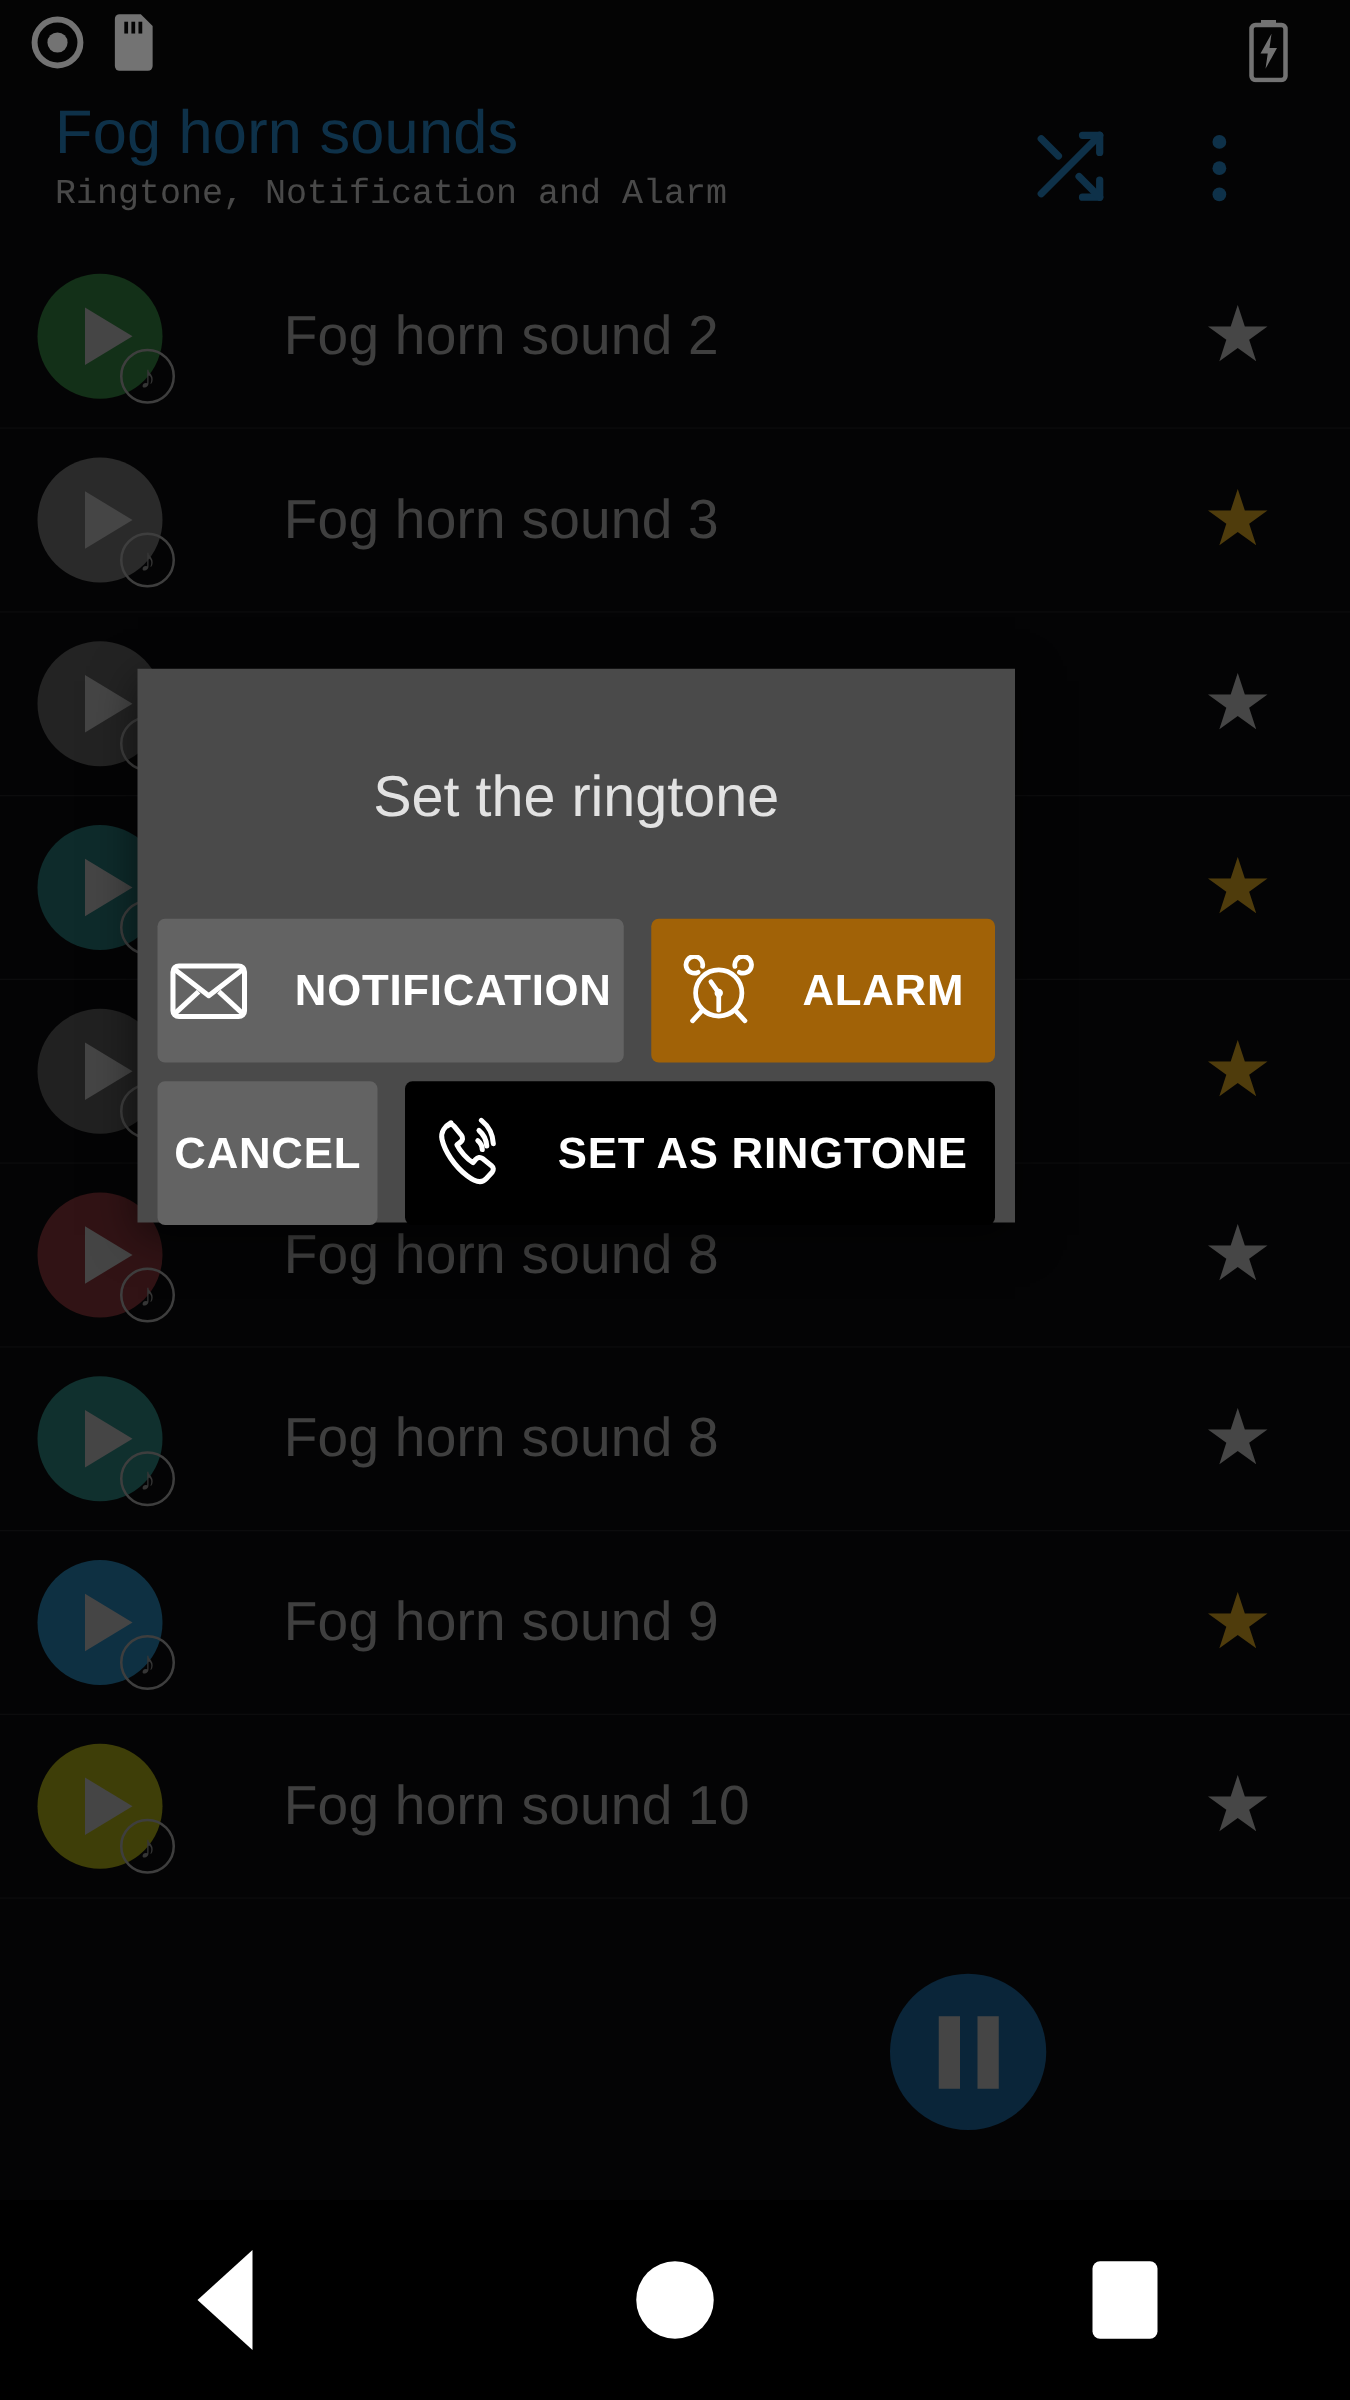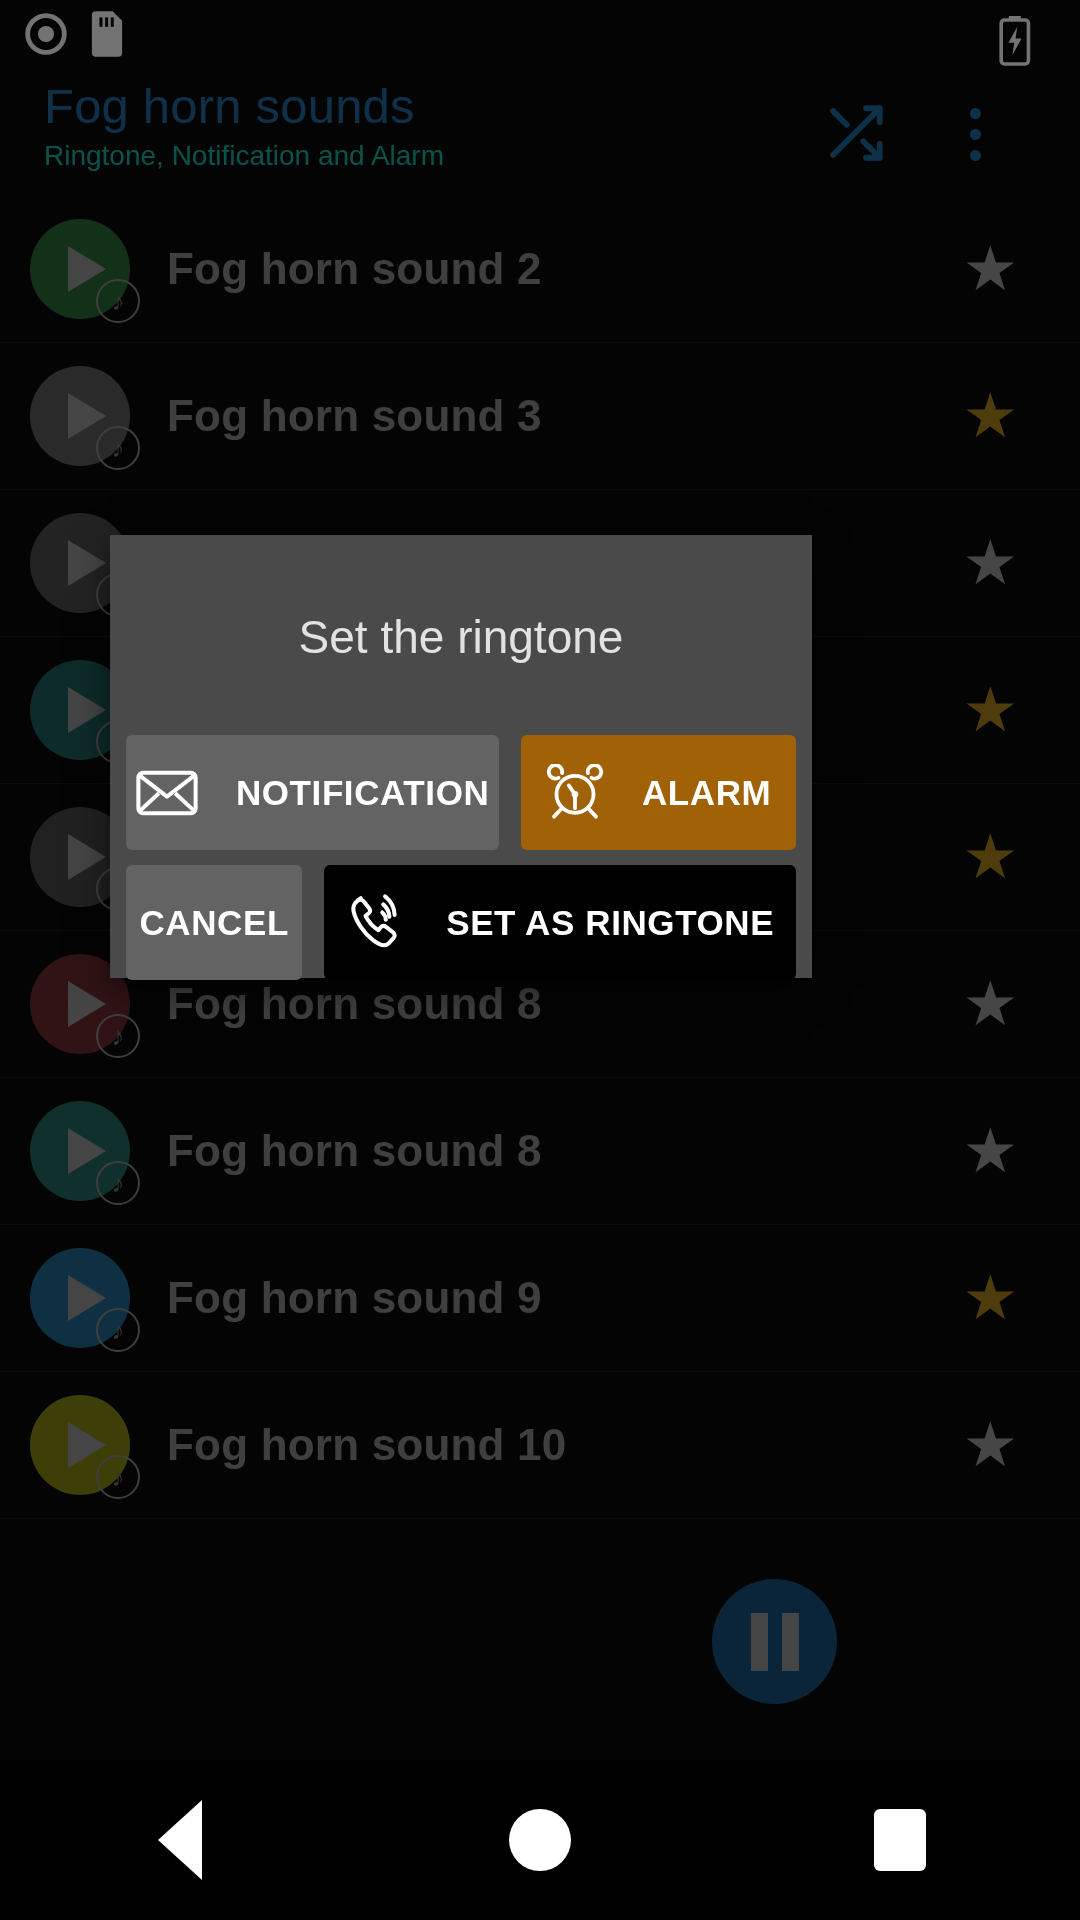--- a/index.html
+++ b/index.html
@@ -38,21 +38,21 @@
     background:#0b0b0c;
     padding:0 44px;
   }
   #app-title {
     position:absolute; left:44px; top:6px;
     font-size:49px; color:#1f6ea3; font-weight:400;
     letter-spacing:0.2px;
   }
   #app-subtitle {
     position:absolute; left:44px; top:68px;
-    font-size:28px; color:#14b8a6; font-weight:400;
+    font-size:28px; color:#a3a3a3; font-weight:400;font-family:Liberation Mono, monospace;
   }
   #shuffle-btn {
     position:absolute; right:190px; top:28px;
     width:70px; height:70px;
     display:flex; align-items:center; justify-content:center;
   }
   #overflow-btn {
     position:absolute; right:70px; top:22px;
     width:70px; height:80px;
     display:flex; flex-direction:column; align-items:center; justify-content:center;
@@ -89,22 +89,22 @@
     margin-left:14px;
   }
   .note-badge {
     position:absolute; right:-10px; bottom:-4px;
     width:44px; height:44px; border-radius:50%;
     border:2px solid #8a8a8a;
     display:flex; align-items:center; justify-content:center;
     font-size:26px; color:#777; line-height:1;
   }
   .row-title {
-    margin-left:37px;
-    font-size:44px; color:#8d8d8d; font-weight:700;
+    margin-left:97px;
+    font-size:44px; color:#8d8d8d; font-weight:400;
     letter-spacing:0.2px;
   }
   .row-star {
     position:absolute; right:62px; top:50%;
     transform:translateY(-50%);
     font-size:62px; line-height:1;
   }
   .star-on  { color:#b0851c; }
   .star-off { color:#9b9b9b; }
 

